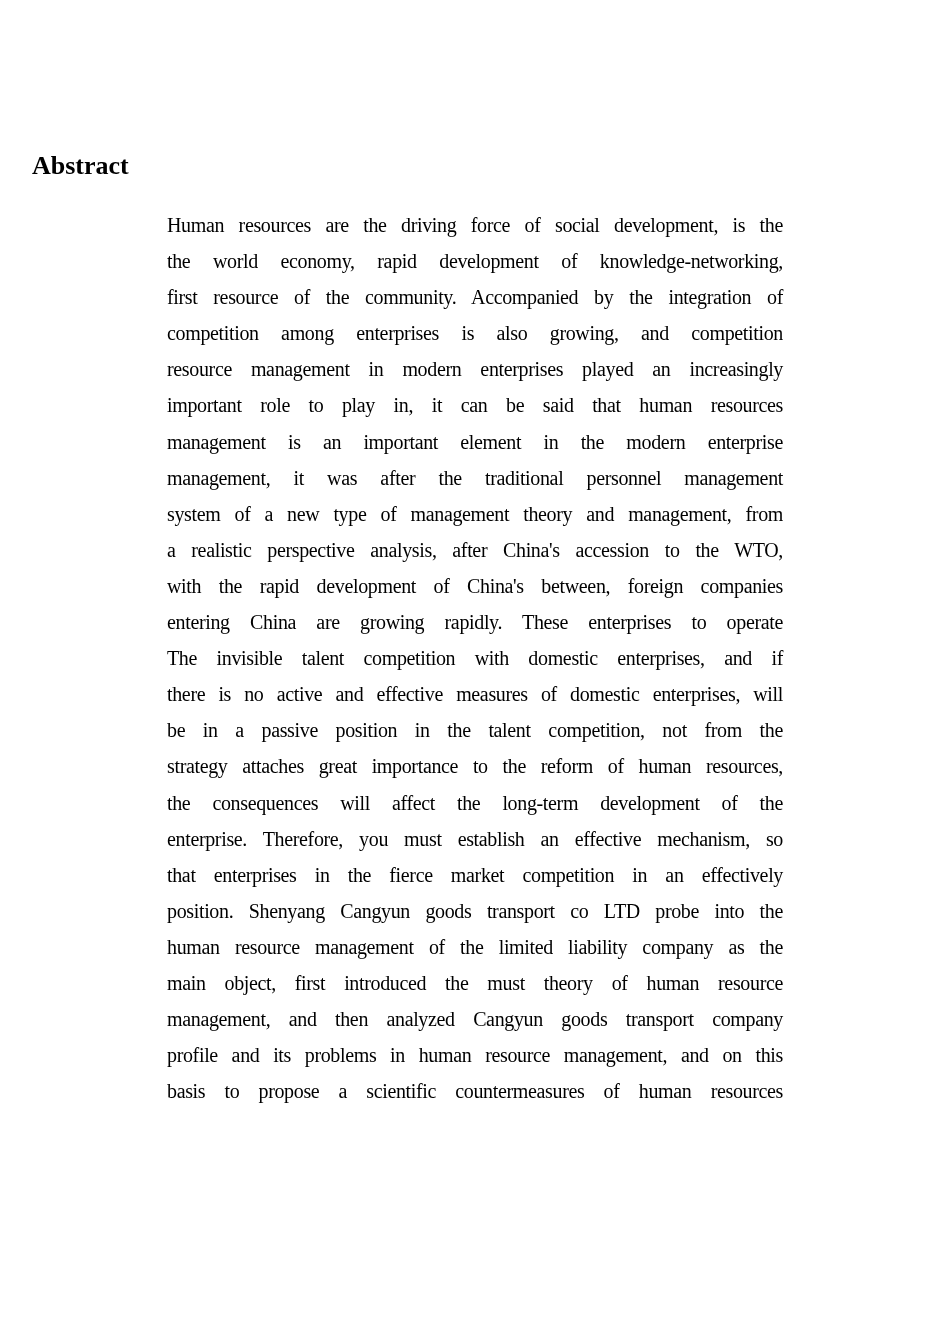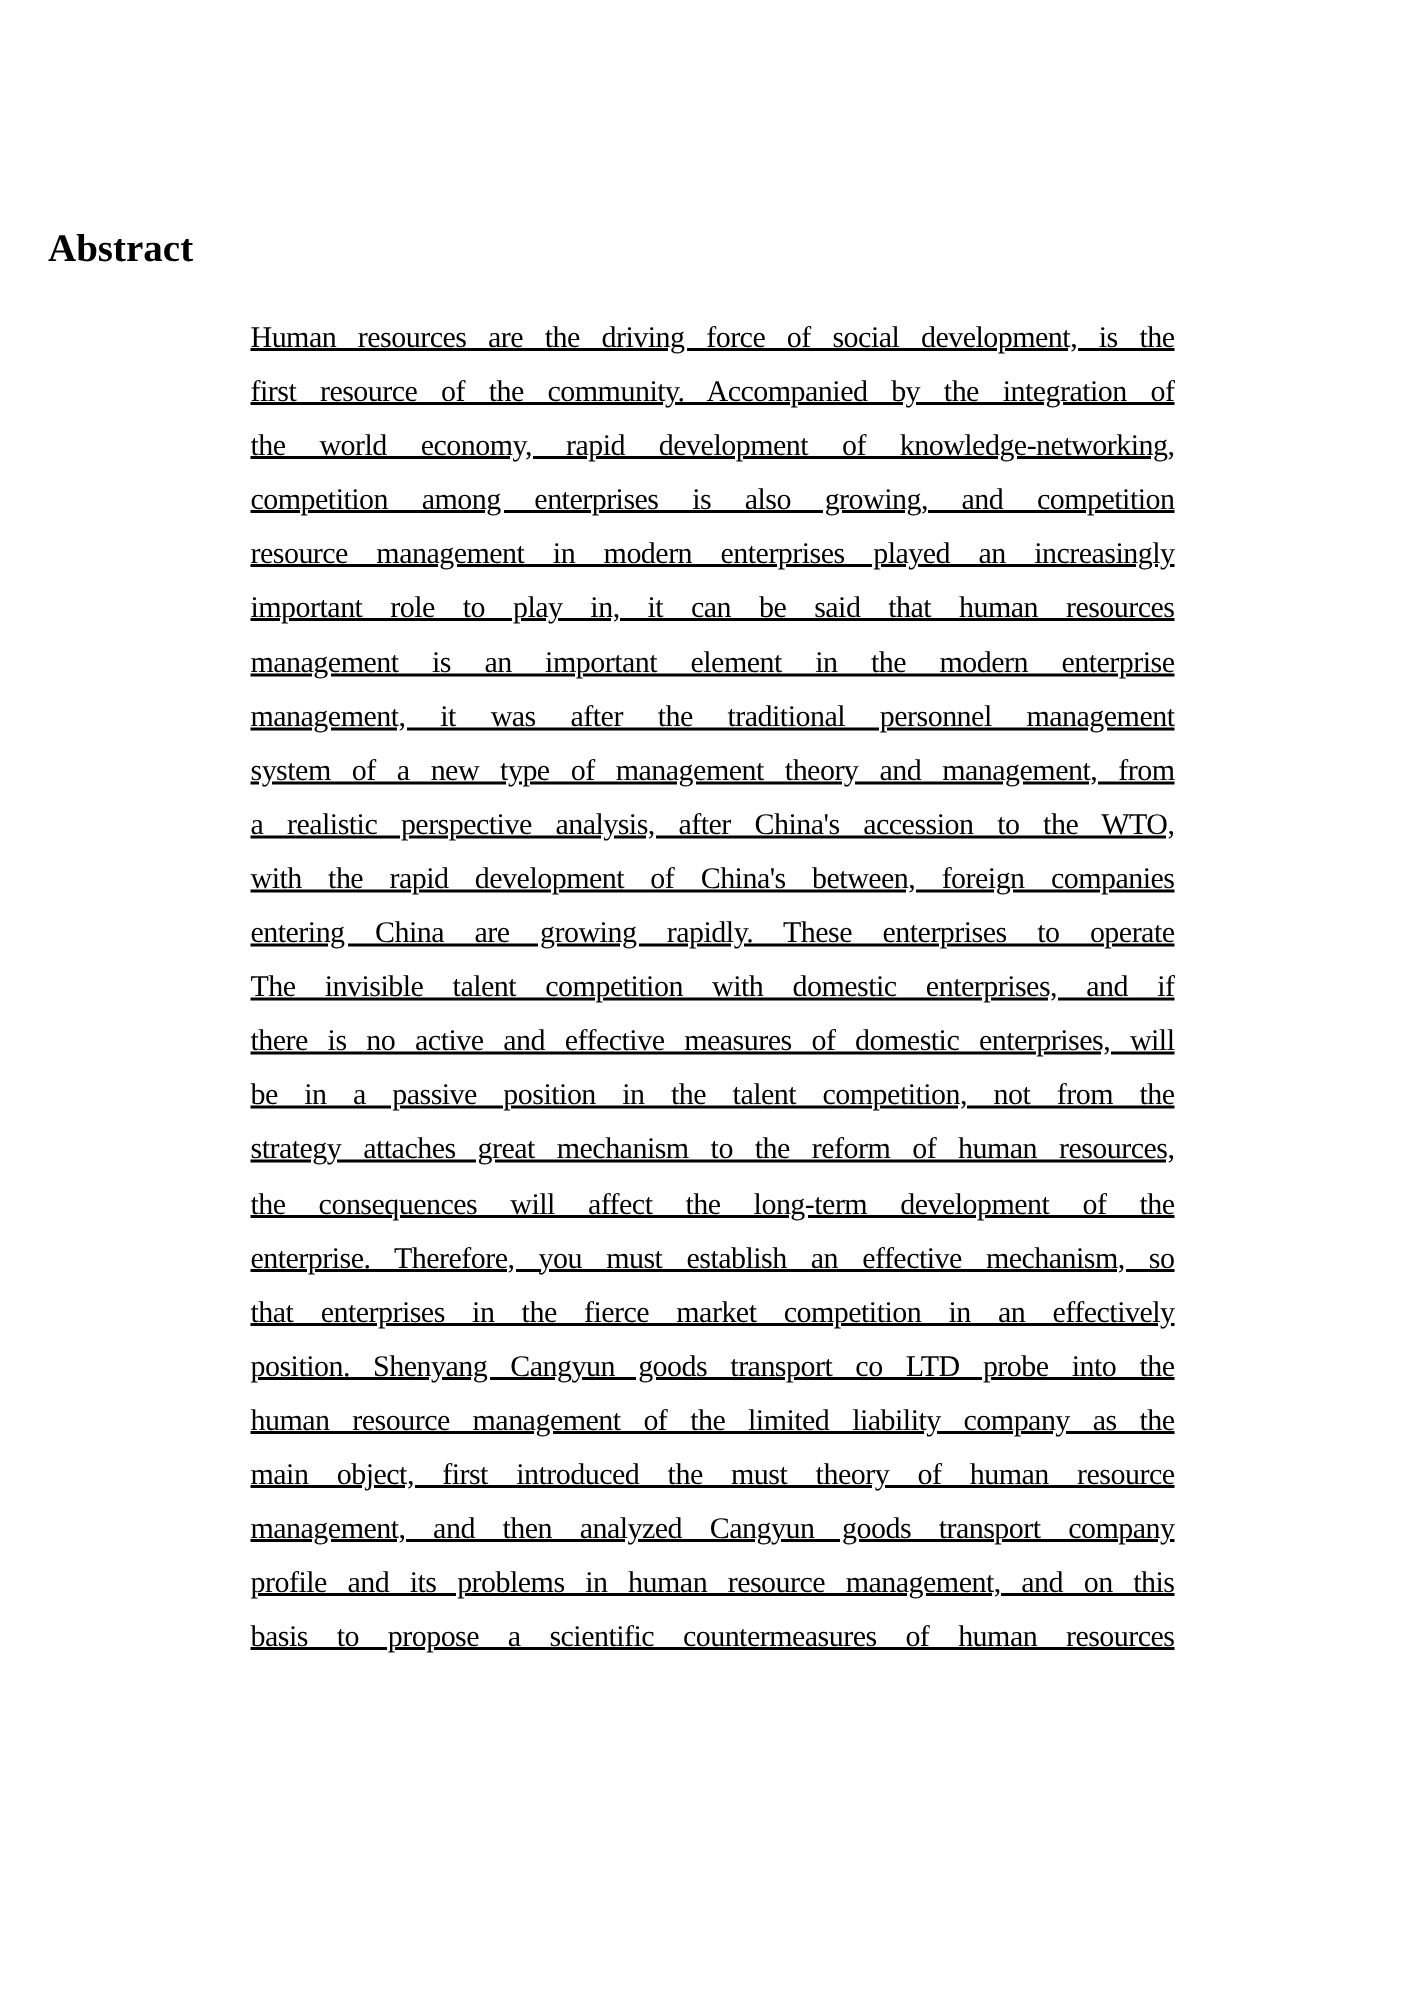--- a/index.html
+++ b/index.html
@@ -52,45 +52,44 @@
       white-space: nowrap;
       letter-spacing: -0.35px;
       word-spacing: 0px;
     }
     .line span.inner {
       display: inline-block;
       width: 100%;
       text-align: justify;
       text-align-last: justify;
       white-space: normal;
-      text-decoration: underline;
     }
   </style>
 </head>
 <body>
 
 <div class="page">
   <h1 class="title">Abstract</h1>
   <div class="body-text" id="body-text">
       <div class="line"><span class="inner">Human resources are the driving force of social development, is the</span></div>
+      <div class="line"><span class="inner">the world economy, rapid development of knowledge-networking,</span></div>
       <div class="line"><span class="inner">first resource of the community. Accompanied by the integration of</span></div>
-      <div class="line"><span class="inner">the world economy, rapid development of knowledge-networking,</span></div>
       <div class="line"><span class="inner">competition among enterprises is also growing, and competition</span></div>
       <div class="line"><span class="inner">resource management in modern enterprises played an increasingly</span></div>
       <div class="line"><span class="inner">important role to play in, it can be said that human resources</span></div>
       <div class="line"><span class="inner">management is an important element in the modern enterprise</span></div>
       <div class="line"><span class="inner">management, it was after the traditional personnel management</span></div>
       <div class="line"><span class="inner">system of a new type of management theory and management, from</span></div>
       <div class="line"><span class="inner">a realistic perspective analysis, after China's accession to the WTO,</span></div>
       <div class="line"><span class="inner">with the rapid development of China's between, foreign companies</span></div>
       <div class="line"><span class="inner">entering China are growing rapidly. These enterprises to operate</span></div>
       <div class="line"><span class="inner">The invisible talent competition with domestic enterprises, and if</span></div>
       <div class="line"><span class="inner">there is no active and effective measures of domestic enterprises, will</span></div>
       <div class="line"><span class="inner">be in a passive position in the talent competition, not from the</span></div>
-      <div class="line"><span class="inner">strategy attaches great mechanism to the reform of human resources,</span></div>
+      <div class="line"><span class="inner">strategy attaches great importance to the reform of human resources,</span></div>
       <div class="line"><span class="inner">the consequences will affect the long-term development of the</span></div>
       <div class="line"><span class="inner">enterprise. Therefore, you must establish an effective mechanism, so</span></div>
       <div class="line"><span class="inner">that enterprises in the fierce market competition in an effectively</span></div>
       <div class="line"><span class="inner">position. Shenyang Cangyun goods transport co LTD probe into the</span></div>
       <div class="line"><span class="inner">human resource management of the limited liability company as the</span></div>
       <div class="line"><span class="inner">main object, first introduced the must theory of human resource</span></div>
       <div class="line"><span class="inner">management, and then analyzed Cangyun goods transport company</span></div>
       <div class="line"><span class="inner">profile  and its problems in human resource management, and on this</span></div>
       <div class="line"><span class="inner">basis to propose a scientific countermeasures of human resources</span></div>
     </div>

